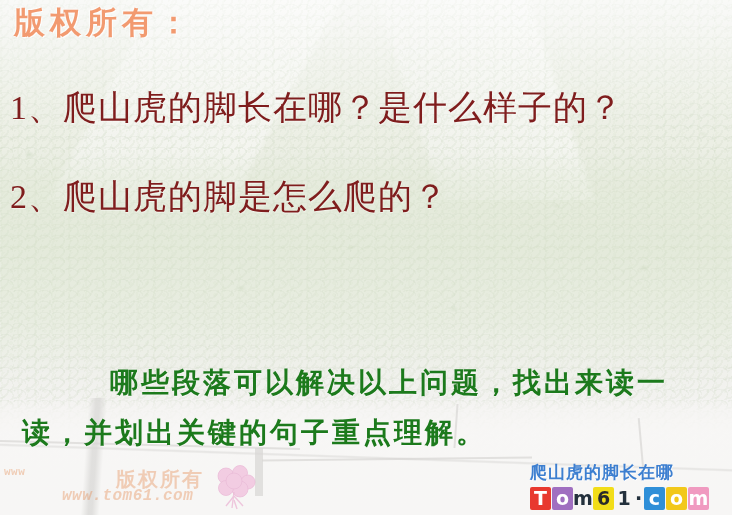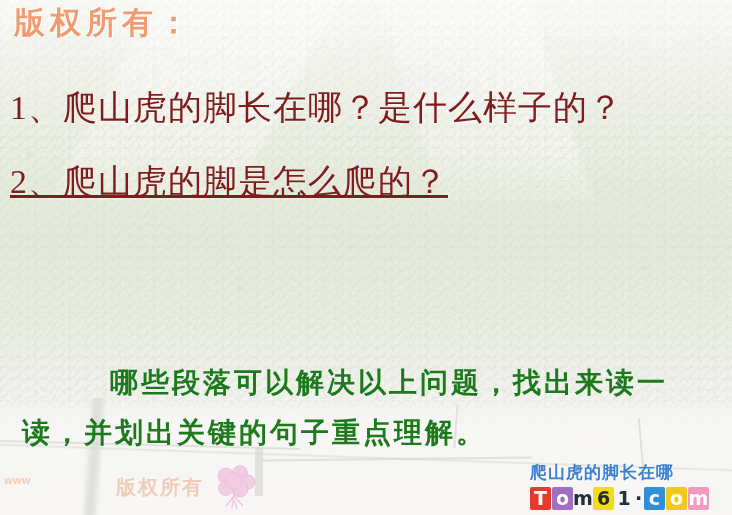--- a/index.html
+++ b/index.html
@@ -123,25 +123,24 @@
     background: rgba(255,255,255,0.50);
   }
   .bg-vignette-top {
     background: linear-gradient(to bottom, rgba(255,255,255,0.55) 0%, rgba(255,255,255,0) 28%);
   }
 
   
   .wm-text {
     position: absolute;
     color: rgba(226,130,70,0.36);
-    font-family: Liberation Sans, sans-serif;
+    font-family: Liberation Mono, monospace;
     white-space: nowrap;
     pointer-events: none;
     user-select: none;
-    margin-top: 8px;
   }
   .wm-www {
     left: 4px;
     top: 466px;
     font-size: 11px;
     font-weight: bold;
     letter-spacing: 0.5px;
     line-height: 13px;
   }
   .wm-banquan {
@@ -197,21 +196,21 @@
   .q-line {
     font-family: "Liberation Serif", "DejaVu Serif", serif;
     font-size: 34px;
     line-height: 44px;
     color: #7f1d1d;
     letter-spacing: 1px;
     white-space: pre-wrap;
     text-shadow: 0.5px 0.5px 0 rgba(255,255,255,0.45);
   }
   .q1 { margin-top: 0; }
-  .q2 { margin-top: 30px; text-decoration: underline; }
+  .q2 { margin-top: 45px; }
   .q3 { margin-top: 26px; }
 
   
   .para {
     position: absolute;
     left: 22px;
     top: 358px;
     width: 700px;
     font-family: "DejaVu Sans", "Liberation Sans", sans-serif;
     font-weight: bold;
@@ -292,20 +291,21 @@
     <div class="crack" style="left:255px;top:50px; width:8px;  height:48px;"></div>
     <div class="crack" style="left:262px;top:60px; width:270px;height:2px; transform:rotate(-0.6deg);"></div>
     <div class="crack" style="left:455px;top:6px;  width:2px;  height:44px; transform:rotate(4deg);"></div>
     <div class="crack" style="left:640px;top:20px; width:2px;  height:52px; transform:rotate(-5deg);"></div>
   </div>
   <div class="bg-layer bg-wash"></div>
   <div class="bg-layer bg-vignette-top"></div>
 
   <div class="wm-text wm-www">www</div>
   <div class="wm-text wm-banquan">版权所有</div>
+  <div class="wm-text wm-url">www.tom61.com</div>
 
   <svg class="wm-flower" viewBox="0 0 50 50">
     <g fill="#f0b6d8" opacity="0.85" stroke="#e39cc8" stroke-width="0.8">
       <circle cx="16" cy="14" r="8"></circle>
       <circle cx="30" cy="11" r="7.5"></circle>
       <circle cx="38" cy="20" r="7"></circle>
       <circle cx="30" cy="27" r="8"></circle>
       <circle cx="16" cy="26" r="7.5"></circle>
       <circle cx="24" cy="19" r="8"></circle>
     </g>

